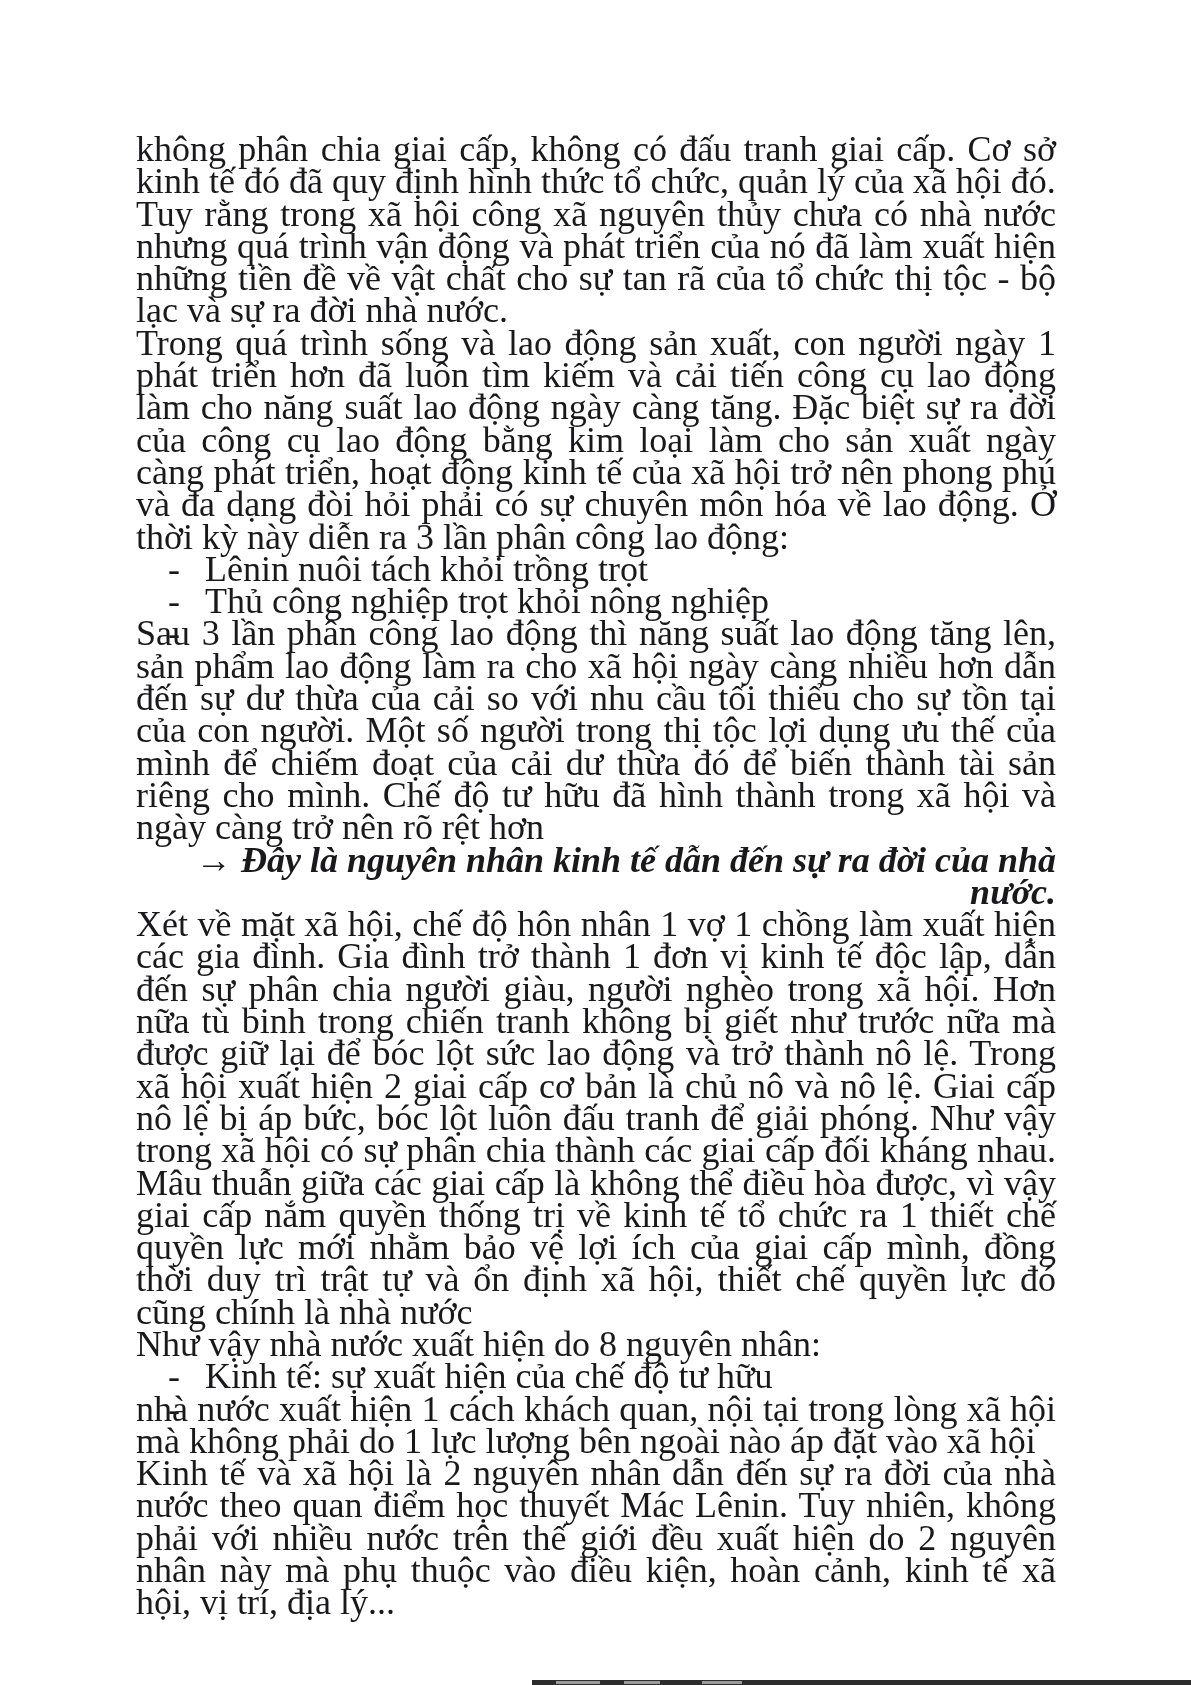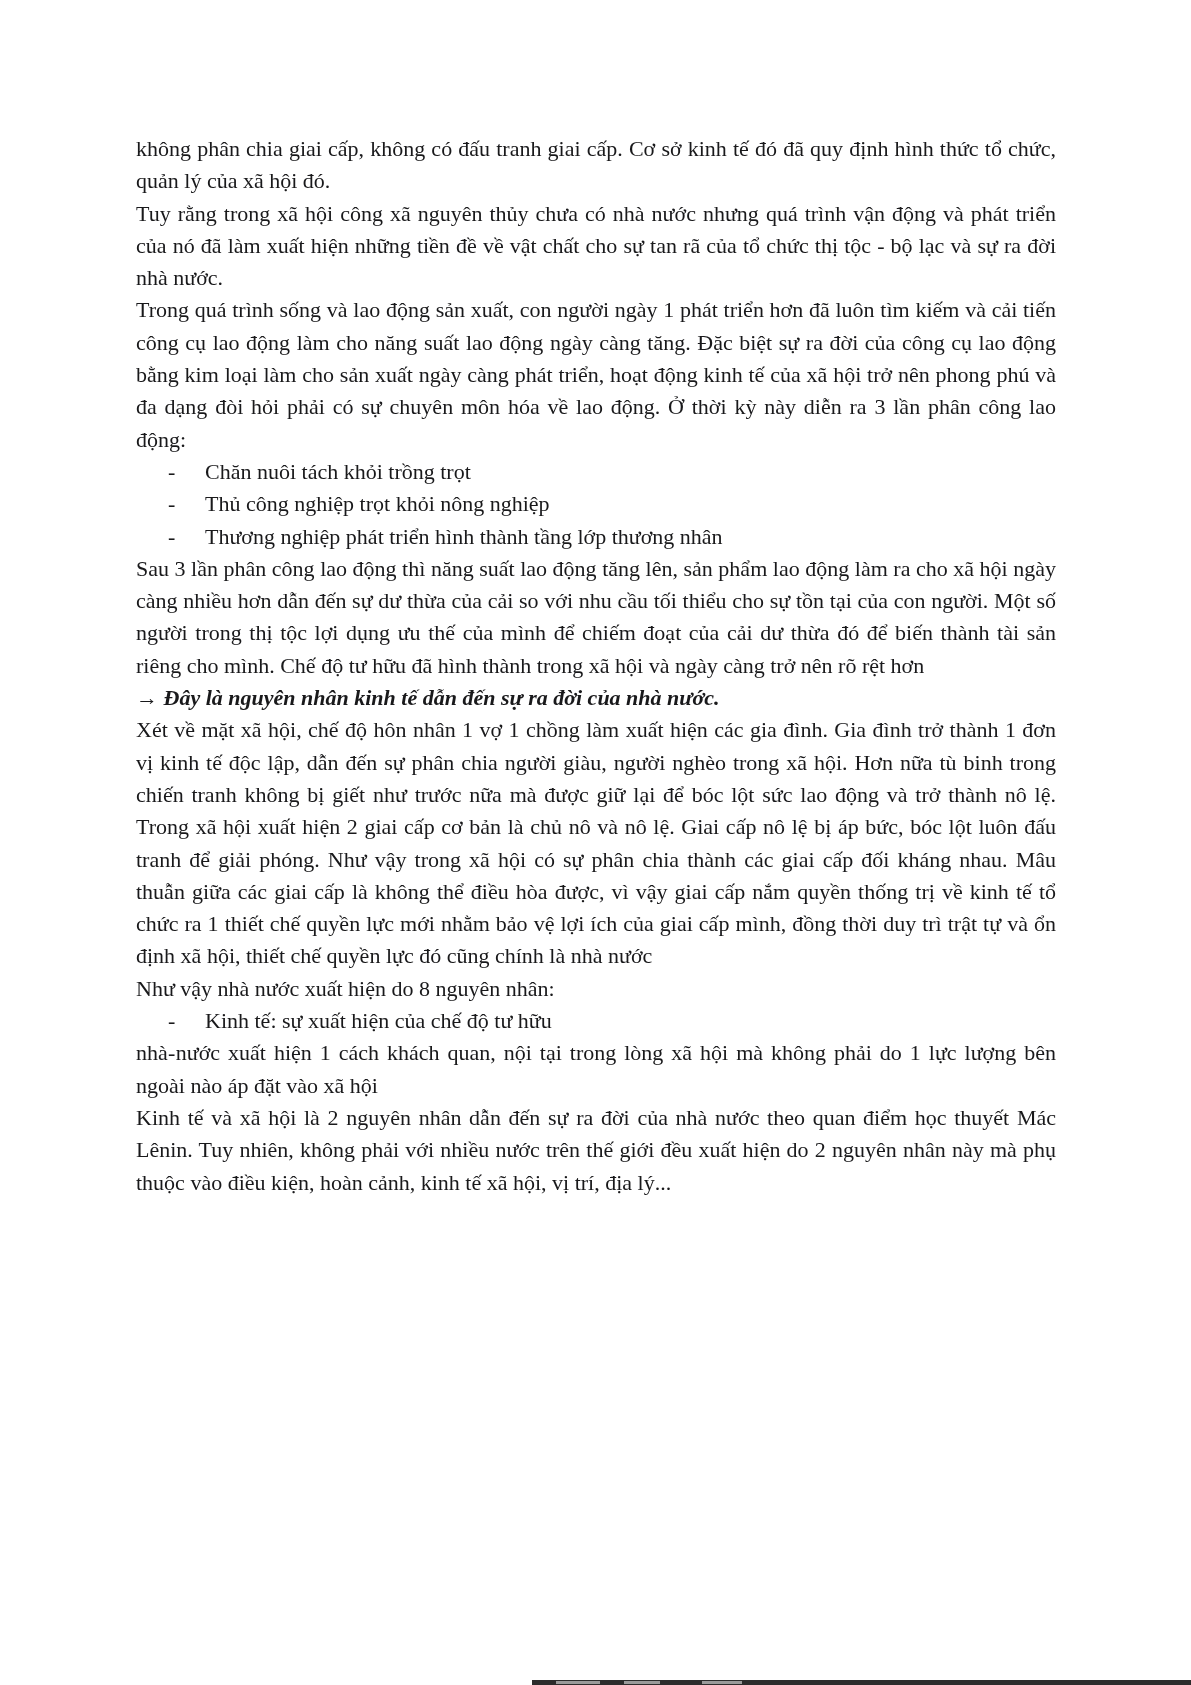--- a/index.html
+++ b/index.html
@@ -12,36 +12,36 @@
     background: #ffffff;
     overflow: hidden;
     font-family: "Liberation Serif", "DejaVu Serif", serif;
     color: #19191b;
   }
   .content {
     position: absolute;
     left: 136px;
     top: 133px;
     width: 920px;
-    font-size: 22px;
+    font-size: 36px;
     line-height: 32.3px;
     text-align: justify;
   }
   .block { margin: 0; }
   .block.li {
     position: relative;
     padding-left: 69px;
     text-align: left;
   }
   .block.li .marker {
     position: absolute;
     left: 32px;
     top: 0;
   }
-  .block.em { text-align: left; }
+  .block.em { text-align: right; }
   .block.em .em-text {
     font-weight: bold;
     font-style: italic;
   }
   .bottom-strip {
     position: absolute;
     left: 532px;
     right: 0;
     bottom: 0;
     height: 5px;
@@ -58,23 +58,23 @@
   .bottom-strip .seg:nth-child(3) { left: 170px; width: 40px; }
 </style>
 </head>
 <body>
 
 <div class="page" style="color: rgb(25, 25, 27); background: rgb(255, 255, 255);">
   <div class="content" id="doc-content">
       <p class="block p">không phân chia giai cấp, không có đấu tranh giai cấp. Cơ sở kinh tế đó đã quy định hình thức tổ chức, quản lý của xã hội đó.</p>
       <p class="block p">Tuy rằng trong xã hội công xã nguyên thủy chưa có nhà nước nhưng quá trình vận động và phát triển của nó đã làm xuất hiện những tiền đề về vật chất cho sự tan rã của tổ chức thị tộc - bộ lạc và sự ra đời nhà nước.</p>
       <p class="block p">Trong quá trình sống và lao động sản xuất, con người ngày 1 phát triển hơn đã luôn tìm kiếm và cải tiến công cụ lao động làm cho năng suất lao động ngày càng tăng. Đặc biệt sự ra đời của công cụ lao động bằng kim loại làm cho sản xuất ngày càng phát triển, hoạt động kinh tế của xã hội trở nên phong phú và đa dạng đòi hỏi phải có sự chuyên môn hóa về lao động. Ở thời kỳ này diễn ra 3 lần phân công lao động:</p>
-      <p class="block li"><span class="marker">-</span><span class="li-text">Chăn nuôi tách khỏi trồng trọt</span></p>
+      <p class="block li"><span class="marker">-</span><span class="li-text">Lênin nuôi tách khỏi trồng trọt</span></p>
       <p class="block li"><span class="marker">-</span><span class="li-text">Thủ công nghiệp trọt khỏi nông nghiệp</span></p>
-      <p class="block li"><span class="marker">-</span><span class="li-text">Thương nghiệp phát triển hình thành tầng lớp thương nhân</span></p>
+      <p class="block li"><span class="marker">-</span></p>
       <p class="block p">Sau 3 lần phân công lao động thì năng suất lao động tăng lên, sản phẩm lao động làm ra cho xã hội ngày càng nhiều hơn dẫn đến sự dư thừa của cải so với nhu cầu tối thiểu cho sự tồn tại của con người. Một số người trong thị tộc lợi dụng ưu thế của mình để chiếm đoạt của cải dư thừa đó để biến thành tài sản riêng cho mình. Chế độ tư hữu đã hình thành trong xã hội và ngày càng trở nên rõ rệt hơn</p>
       <p class="block em"><span class="arrow">→ </span><strong class="em-text">Đây là nguyên nhân kinh tế dẫn đến sự ra đời của nhà nước.</strong></p>
       <p class="block p">Xét về mặt xã hội, chế độ hôn nhân 1 vợ 1 chồng làm xuất hiện các gia đình. Gia đình trở thành 1 đơn vị kinh tế độc lập, dẫn đến sự phân chia người giàu, người nghèo trong xã hội. Hơn nữa tù binh trong chiến tranh không bị giết như trước nữa mà được giữ lại để bóc lột sức lao động và trở thành nô lệ. Trong xã hội xuất hiện 2 giai cấp cơ bản là chủ nô và nô lệ. Giai cấp nô lệ bị áp bức, bóc lột luôn đấu tranh để giải phóng. Như vậy trong xã hội có sự phân chia thành các giai cấp đối kháng nhau. Mâu thuẫn giữa các giai cấp là không thể điều hòa được, vì vậy giai cấp nắm quyền thống trị về kinh tế tổ chức ra 1 thiết chế quyền lực mới nhằm bảo vệ lợi ích của giai cấp mình, đồng thời duy trì trật tự và ổn định xã hội, thiết chế quyền lực đó cũng chính là nhà nước</p>
       <p class="block p">Như vậy nhà nước xuất hiện do 8 nguyên nhân:</p>
       <p class="block li"><span class="marker">-</span><span class="li-text">Kinh tế: sự xuất hiện của chế độ tư hữu</span></p>
       <p class="block li"><span class="marker">-</span></p>
       <p class="block p">nhà nước xuất hiện 1 cách khách quan, nội tại trong lòng xã hội mà không phải do 1 lực lượng bên ngoài nào áp đặt vào xã hội</p>
       <p class="block p">Kinh tế và xã hội là 2 nguyên nhân dẫn đến sự ra đời của nhà nước theo quan điểm học thuyết Mác Lênin. Tuy nhiên, không phải với nhiều nước trên thế giới đều xuất hiện do 2 nguyên nhân này mà phụ thuộc vào điều kiện, hoàn cảnh, kinh tế xã hội, vị trí, địa lý...</p>
     </div>
   <div class="bottom-strip" style="background: rgb(44, 44, 44);">

